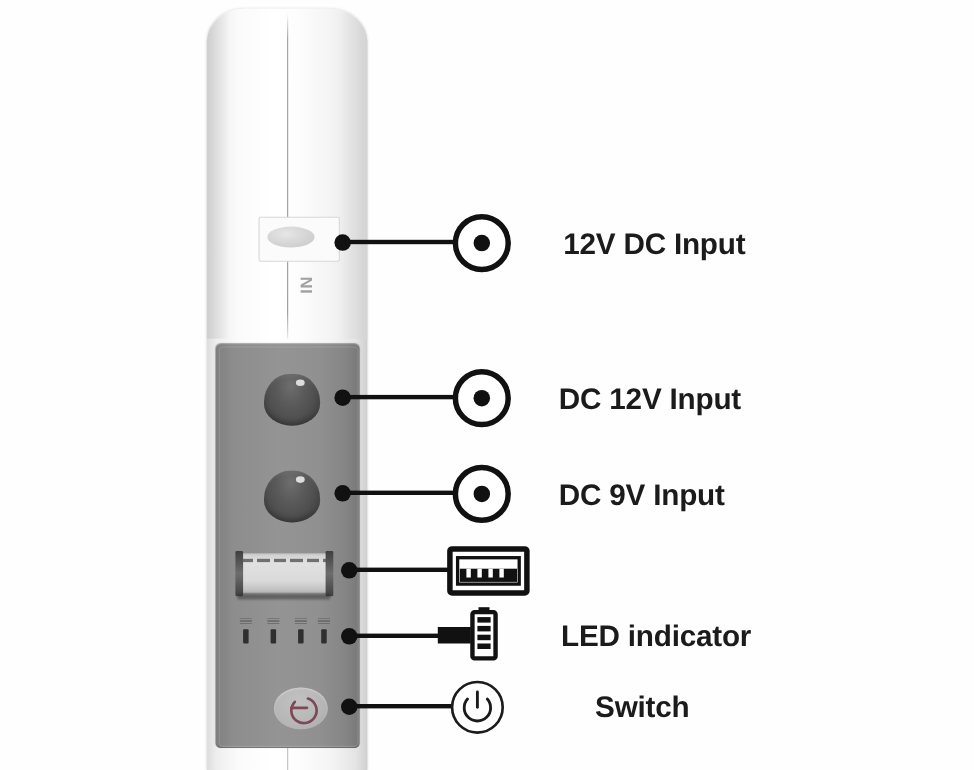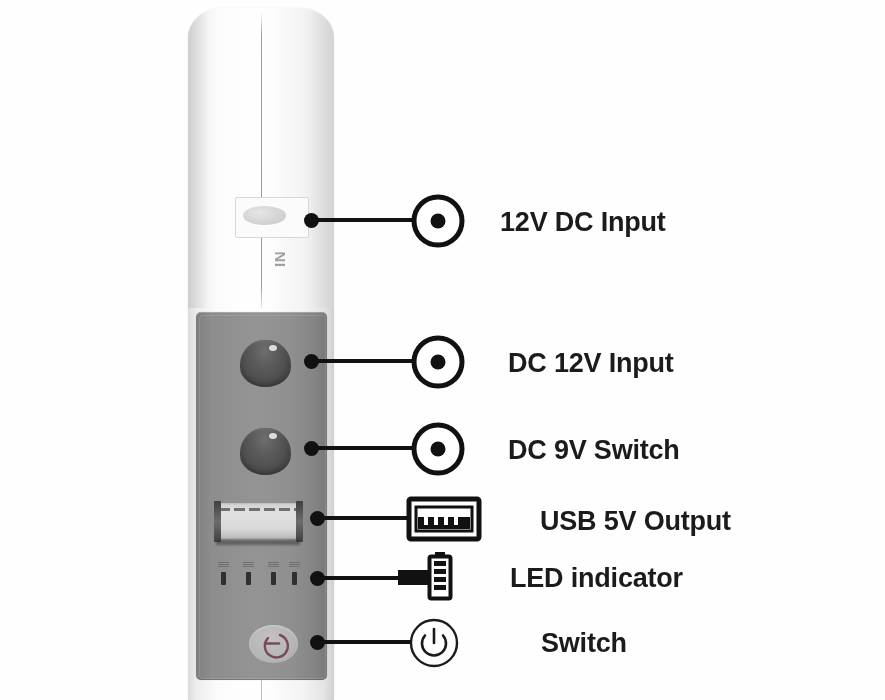--- a/index.html
+++ b/index.html
@@ -296,50 +296,49 @@
       <line x1="7" y1="15.5" x2="21" y2="15.5" stroke="#7a4a57" stroke-width="2.6" stroke-linecap="round"></line>
     </svg>
   </div>
 
   <div class="lead-dot" style="left:304px; top:213px;"></div>
   <div class="lead-line" style="left:314px; top:218px; width:98px;"></div>
   <svg class="icon-box" style="left:410px; top:193px;" width="56" height="56" viewBox="0 0 56 56">
     <circle cx="28" cy="28" r="24" fill="#ffffff" stroke="#111111" stroke-width="5"></circle>
     <circle cx="28" cy="28" r="7.5" fill="#111111"></circle>
   </svg>
-  <div class="callout-label" style="left:500px; top:209px;">12V DC Input</div>
+  <div class="callout-label" style="left:512px; top:209px;">12V DC Input</div>
 
   <div class="lead-dot" style="left:304px; top:354px;"></div>
   <div class="lead-line" style="left:314px; top:359px; width:98px;"></div>
   <svg class="icon-box" style="left:410px; top:334px;" width="56" height="56" viewBox="0 0 56 56">
     <circle cx="28" cy="28" r="24" fill="#ffffff" stroke="#111111" stroke-width="5"></circle>
     <circle cx="28" cy="28" r="7.5" fill="#111111"></circle>
   </svg>
   <div class="callout-label" style="left:508px; top:350px;">DC 12V Input</div>
 
   <div class="lead-dot" style="left:304px; top:441px;"></div>
   <div class="lead-line" style="left:314px; top:446px; width:98px;"></div>
   <svg class="icon-box" style="left:410px; top:421px;" width="56" height="56" viewBox="0 0 56 56">
     <circle cx="28" cy="28" r="24" fill="#ffffff" stroke="#111111" stroke-width="5"></circle>
     <circle cx="28" cy="28" r="7.5" fill="#111111"></circle>
   </svg>
-  <div class="callout-label" style="left:508px; top:437px;">DC 9V Switch</div>
+  <div class="callout-label" style="left:508px; top:437px;">DC 9V Input</div>
 
   <div class="lead-dot" style="left:310px; top:511px;"></div>
   <div class="lead-line" style="left:320px; top:516px; width:88px;"></div>
   <svg class="icon-box" style="left:406px; top:496px;" width="76" height="46" viewBox="0 0 76 46">
     <rect x="3" y="3" width="70" height="40" rx="2" fill="#ffffff" stroke="#111111" stroke-width="5"></rect>
     <rect x="10" y="11" width="56" height="24" fill="#ffffff" stroke="#111111" stroke-width="3"></rect>
     <rect x="12" y="21" width="52" height="12" fill="#111111"></rect>
     <rect x="18" y="21" width="4" height="8" fill="#ffffff"></rect>
     <rect x="28" y="21" width="4" height="8" fill="#ffffff"></rect>
     <rect x="38" y="21" width="4" height="8" fill="#ffffff"></rect>
     <rect x="48" y="21" width="4" height="8" fill="#ffffff"></rect>
   </svg>
-  <div class="callout-label" style="left:540px; top:508px;">USB 5V Output</div>
 
   <div class="lead-dot" style="left:310px; top:571px;"></div>
   <div class="lead-line" style="left:320px; top:576px; width:104px;"></div>
   <div class="lead-line" style="left:398px; top:570px; width:30px; height:15px;"></div>
   <svg class="icon-box" style="left:425px; top:551px;" width="30" height="50" viewBox="0 0 30 50">
     <rect x="10" y="1" width="10" height="4" fill="#111111"></rect>
     <rect x="4.5" y="5.5" width="21" height="42" rx="2" fill="#ffffff" stroke="#111111" stroke-width="4"></rect>
     <rect x="9" y="10" width="12" height="5" fill="#111111"></rect>
     <rect x="9" y="18" width="12" height="5" fill="#111111"></rect>
     <rect x="9" y="26" width="12" height="5" fill="#111111"></rect>

